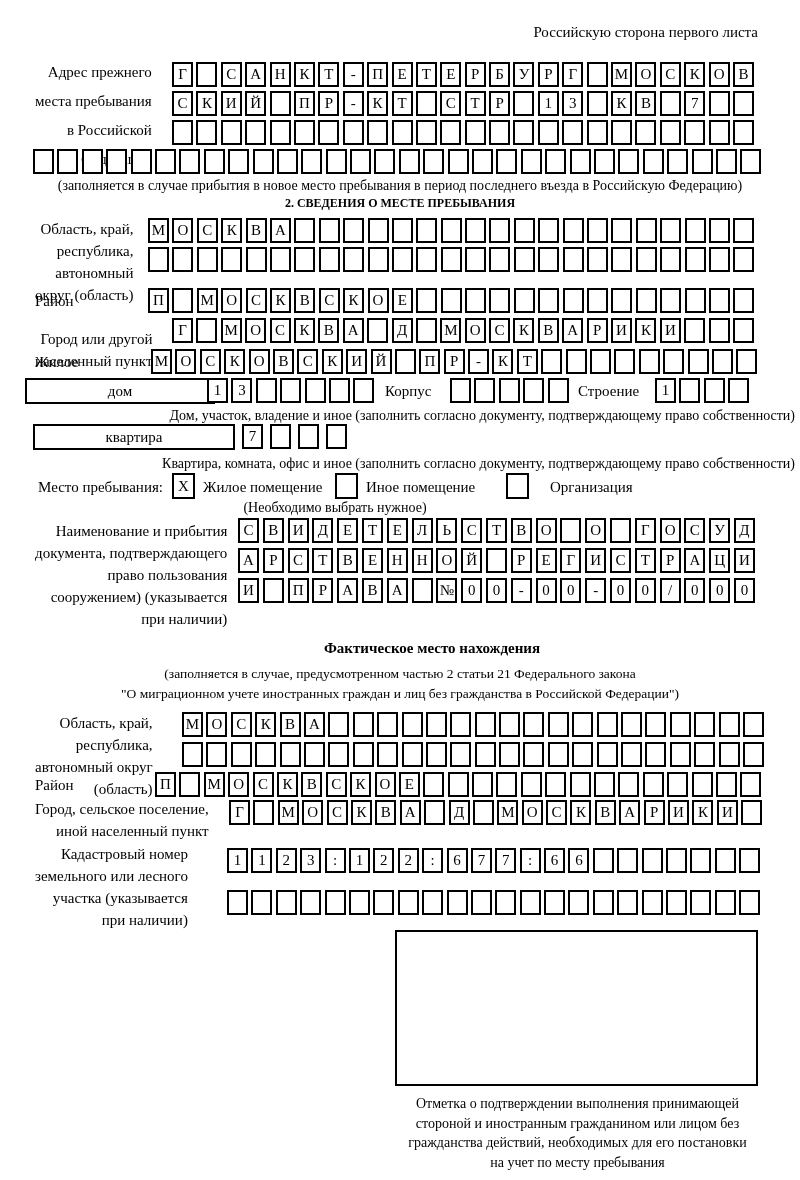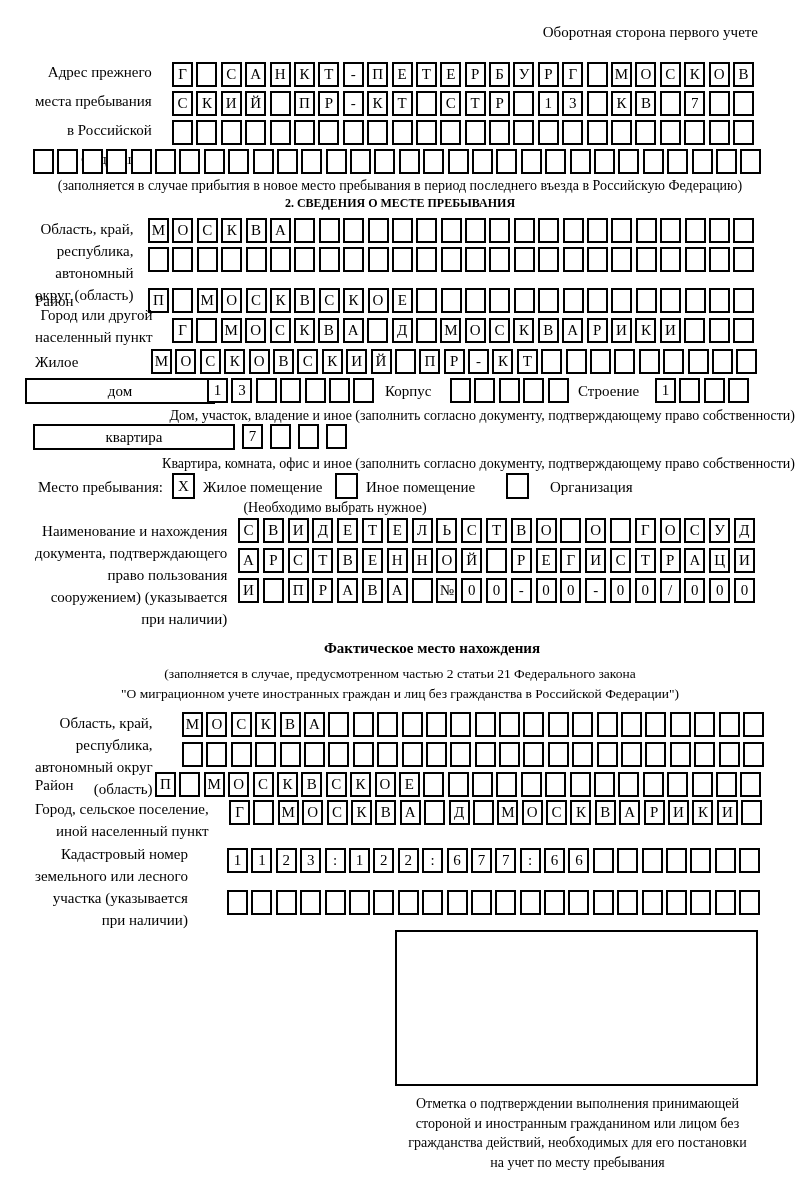--- a/index.html
+++ b/index.html
@@ -24,21 +24,21 @@
            border:2px solid #000;box-sizing:border-box;font-size:15px;background:#fff;}
   .chk{display:flex;align-items:center;justify-content:center;width:23px;height:26px;
        border:2px solid #000;box-sizing:border-box;font-size:15px;background:#fff;}
   .stamp{border:2px solid #000;box-sizing:border-box;background:#fff;}
 </style>
 </head>
 <body>
 
 <div id="page">
 
-  <div class="abs right" style="left:400px;top:24px;width:358px;font-size:15px">Оборотная сторона первого учете</div>
+  <div class="abs right" style="left:400px;top:24px;width:358px;font-size:15px">Российскую сторона первого листа</div>
 
   <div class="abs lbl29" style="left:35px;top:58px">
     <div>Адрес прежнего</div>
     <div>места пребывания</div>
     <div>в Российской</div>
     <div>Федерации</div>
   </div>
   <div class="abs cellrow" style="left:172px;top:62px">
       <span class="cell">Г</span>
       <span class="cell"></span>
@@ -236,21 +236,21 @@
       <span class="cell"></span>
       <span class="cell"></span>
       <span class="cell"></span>
       <span class="cell"></span>
       <span class="cell"></span>
       <span class="cell"></span>
       <span class="cell"></span>
       <span class="cell"></span>
     </div>
 
-  <div class="abs lbl" style="left:35px;top:304px">
+  <div class="abs lbl" style="left:35px;top:328px">
     <div>Город или другой</div>
     <div>населенный пункт</div>
   </div>
   <div class="abs cellrow" style="left:172px;top:318px">
       <span class="cell">Г</span>
       <span class="cell"></span>
       <span class="cell">М</span>
       <span class="cell">О</span>
       <span class="cell">С</span>
       <span class="cell">К</span>
@@ -342,21 +342,21 @@
   <div class="abs lbl" style="left:38px;top:476px">Место пребывания:</div>
   <div class="abs chk" style="left:172px;top:473px">X</div>
   <div class="abs lbl" style="left:203px;top:476px">Жилое помещение</div>
   <div class="abs chk" style="left:335px;top:473px"></div>
   <div class="abs lbl" style="left:366px;top:476px">Иное помещение</div>
   <div class="abs chk" style="left:506px;top:473px"></div>
   <div class="abs lbl" style="left:550px;top:476px">Организация</div>
   <div class="abs cap center" style="left:185px;top:500px;width:300px">(Необходимо выбрать нужное)</div>
 
   <div class="abs lbl" style="left:35px;top:520px">
-    <div>Наименование и нахождения</div>
+    <div>Наименование и прибытия</div>
     <div>документа, подтверждающего</div>
     <div>право пользования</div>
     <div>сооружением) (указывается</div>
     <div>при наличии)</div>
   </div>
   <div class="abs cellrow gap38" style="left:238px;top:518px">
       <span class="cell">С</span>
       <span class="cell">В</span>
       <span class="cell">И</span>
       <span class="cell">Д</span>

